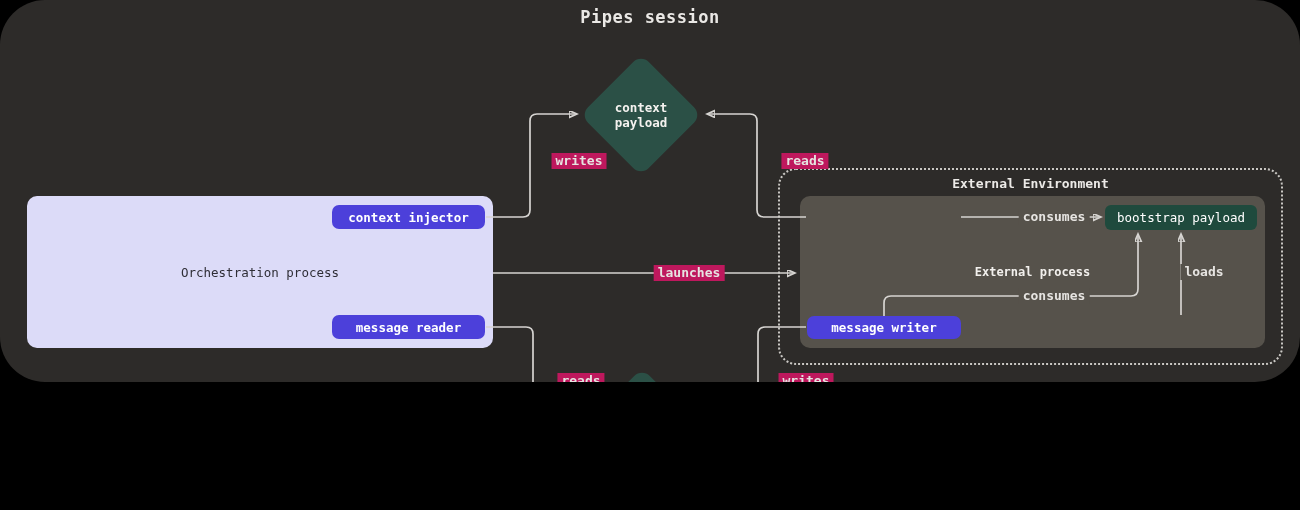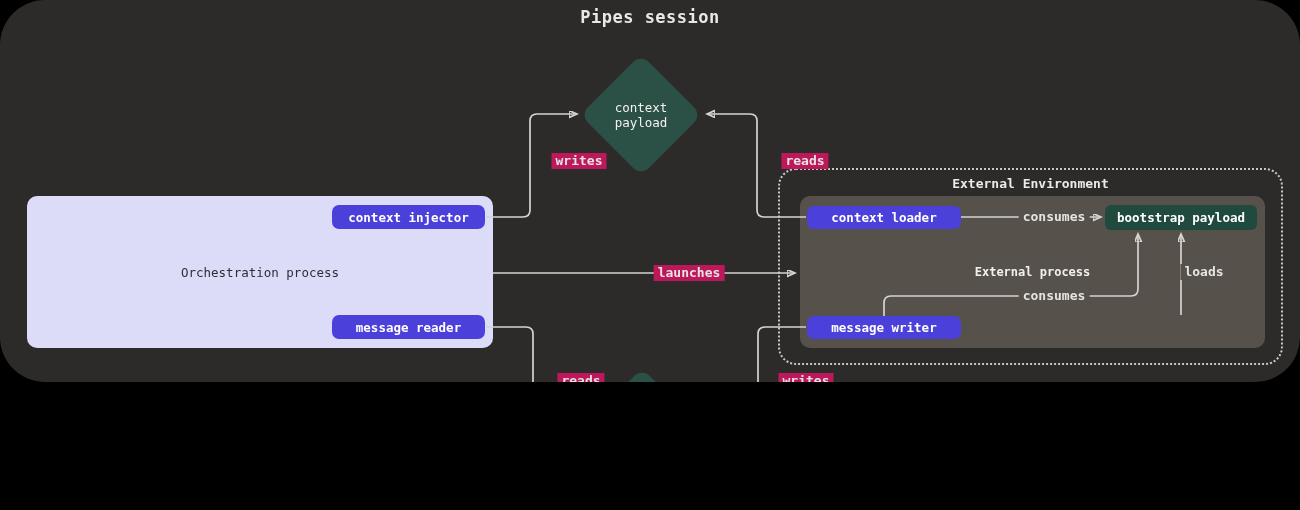--- a/index.html
+++ b/index.html
@@ -56,32 +56,32 @@
   }
   .ext-process .big-label {
     position: absolute; inset: 0;
     display: flex; align-items: center; justify-content: center;
     font-size: 12px; font-weight: bold; color: #f2f0ed;
   }
   .green-pill {
     position: absolute; height: 25px; width: 152px;
     border-radius: 6px;
     background: #1f4a3d; color: #ffffff;
-    font-size: 12.5px; font-weight: bold;
+    font-size: 12.5px; font-weight: normal;
     display: flex; align-items: center; justify-content: center;
     white-space: nowrap;
   }
   .diamond {
     position: absolute; width: 86px; height: 86px;
     background: #2b5046; border-radius: 11px;
     transform: rotate(45deg);
   }
   .diamond-label {
     position: absolute; width: 120px; text-align: center;
-    font-size: 12.5px; font-weight: normal; color: #f4f2ef;
+    font-size: 12.5px; font-weight: bold; color: #f4f2ef;
     line-height: 15px; z-index: 3;
   }
   
   .edges { position: absolute; inset: 0; z-index: 5; pointer-events: none; }
   .edges path { fill: none; stroke: #d6d4d1; stroke-width: 1.7px; }
   .edge-label {
     position: absolute; z-index: 6;
     transform: translate(-50%, -50%);
     font-size: 13px; font-weight: bold; color: #e6e4e1;
     padding: 1px 4px; line-height: 14px; white-space: nowrap;
@@ -110,21 +110,20 @@
 
   <div class="diamond" style="left:599px; top:386px;"></div>
   <div class="diamond-label" style="left:582px; top:422px;">messages</div>
 
   <div class="ext-env">
     <div class="ext-env-label">External Environment</div>
   </div>
 
   <div class="node-box ext-process">
     <div class="big-label">External process</div>
-    <div class="pill" style="left:7px; top:10px; width:154px; height:23px;">context loader</div>
     <div class="green-pill" style="right:8px; top:9px;">bootstrap payload</div>
     <div class="pill" style="left:7px; bottom:9px; width:154px; height:23px;">message writer</div>
   </div>
 
   <svg class="edges" width="1300" height="510" viewBox="0 0 1300 510">
     <defs>
       <marker id="arrow" markerWidth="10" markerHeight="9" refX="7" refY="3.5" orient="auto" markerUnits="userSpaceOnUse">
         <path d="M0,0 L8,3.5 L0,7 Z" fill="#d6d4d1" stroke="none"></path>
       </marker>
     </defs>

